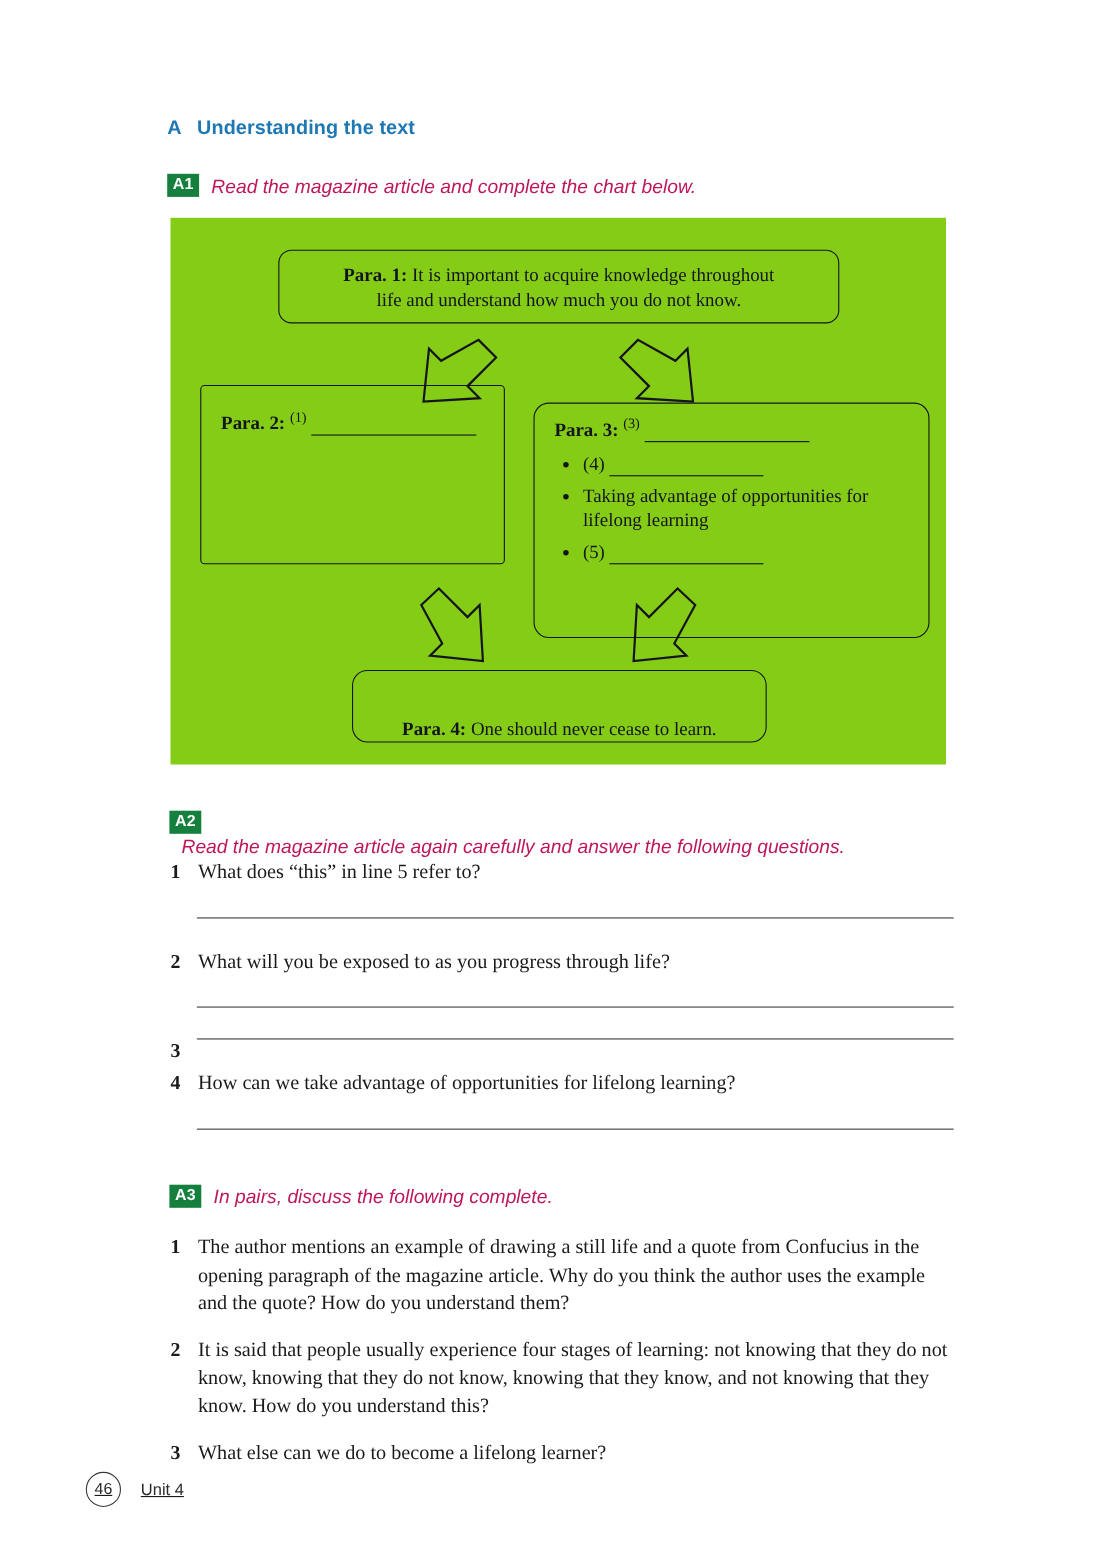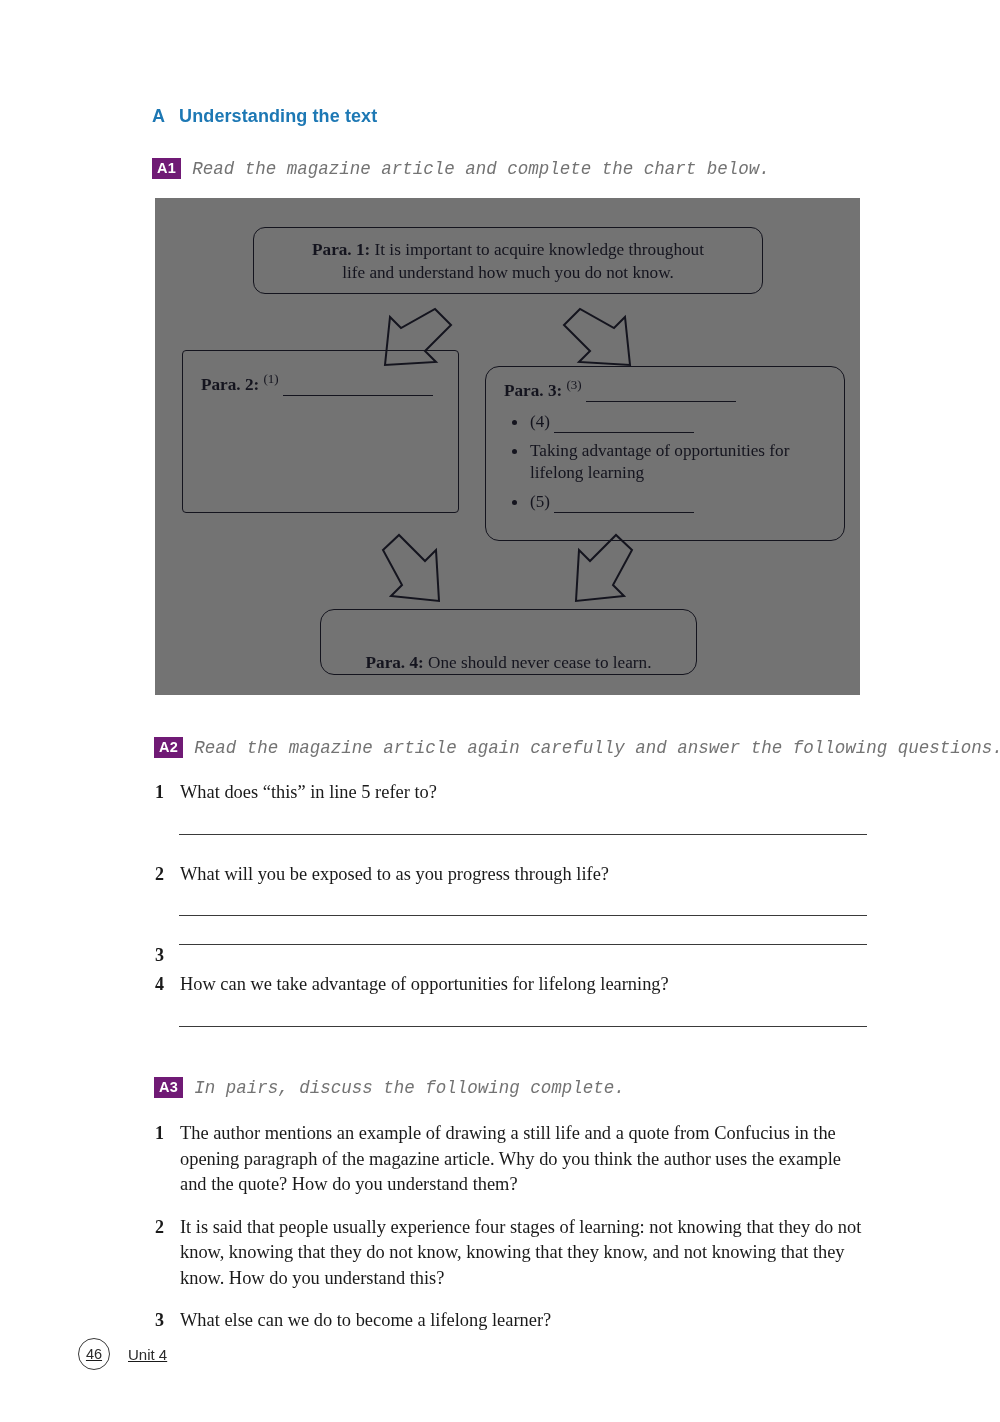--- a/index.html
+++ b/index.html
@@ -32,52 +32,52 @@
 
   
   .task-row {
     position: absolute;
     display: flex;
     align-items: flex-start;
     white-space: nowrap;
   }
   .task-badge {
     display: inline-block;
-    background: #701a75;
+    background: #15803d;
     color: #ffffff;
     font-family: "Liberation Sans", sans-serif;
     font-weight: bold;
     font-size: 14.5px;
     line-height: 19px;
     height: 19px;
     padding: 1px 5px 1px 5px;
     box-sizing: content-box;
     letter-spacing: 0.3px;
   }
   .task-instruction {
-    font-family: Liberation Mono, monospace;
+    font-family: Liberation Sans, sans-serif;
     font-style: italic;
     font-size: 17.5px;
     line-height: 21px;
-    color: #737373;
+    color: #be185d;
     margin-left: 11px;
     padding-top: 1px;
   }
   #task-a1 { left: 152px; top: 158px; }
-  #task-a2 { left: 154px; top: 737px; }
+  #task-a2 { left: 154px; top: 737px; flex-direction: column; }
   #task-a3 { left: 154px; top: 1077px; }
 
   
   #chart-panel {
     position: absolute;
     left: 155px;
     top: 198px;
     width: 705px;
     height: 497px;
-    background: #737373;
+    background: #84cc16;
   }
   #chart-svg { display: block; width: 705px; height: 497px; }
 
   .flow-box-text {
     font-family: "Liberation Serif", serif;
     font-size: 17.2px;
     line-height: 23px;
     color: #14141e;
   }
   .flow-box-text b { font-weight: bold; }
@@ -112,21 +112,21 @@
     width: 277px; height: 163px;
     box-sizing: border-box;
     border: 1.7px solid #14141e;
     border-radius: 4px;
     padding: 22px 16px 10px 18px;
   }
   
   #flow-box-3 {
     position: absolute;
     left: 330px; top: 168px;
-    width: 360px; height: 175px;
+    width: 360px; height: 214px;
     box-sizing: border-box;
     border: 1.7px solid #14141e;
     border-radius: 14px;
     padding: 12px 14px 10px 18px;
   }
   
   #flow-box-4 {
     position: absolute;
     left: 165px; top: 411px;
     width: 377px; height: 66px;

